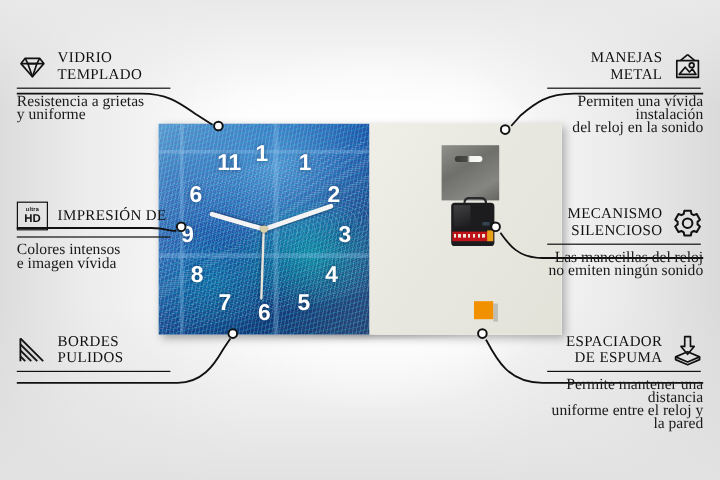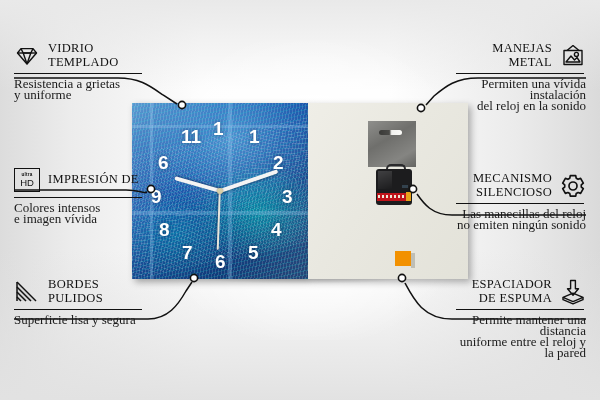--- a/index.html
+++ b/index.html
@@ -91,21 +91,21 @@
   .left .co-desc{text-align:left;}
   .right .co-head{justify-content:flex-end;}
   .right .co-title{text-align:right;}
   .right .co-desc{text-align:right;}
   .ic{flex:0 0 auto;width:26px;height:26px;display:flex;align-items:center;justify-content:center;}
   .ic svg{display:block;}
 
   .hd-box{width:24px;height:22px;border:1.8px solid #111;display:flex;flex-direction:column;
     align-items:center;justify-content:center;line-height:1;}
   .hd-ultra{font-family:"Liberation Sans",sans-serif;font-size:4.6px;font-weight:700;color:#111;letter-spacing:.2px;}
-  .hd-hd{font-family:"Liberation Sans",sans-serif;font-size:9.5px;font-weight:400;color:#111;margin-top:.5px;}
+  .hd-hd{font-family:"Liberation Sans",sans-serif;font-size:9.5px;font-weight:700;color:#111;margin-top:.5px;}
 
   svg.wires{position:absolute;left:0;top:0;width:600px;height:400px;pointer-events:none;}
 </style>
 </head>
 <body>
 
 <div id="stage">
 
   <div class="bg-base"></div>
   <div class="bg-vig-l"></div>
@@ -234,21 +234,20 @@
           <path d="M2,1 L2,20"></path>
         </g>
           </svg>
       </span>
       <div>
         <div class="co-title">BORDES</div>
         <div class="co-title">PULIDOS</div>
       </div>
     </div>
     <div class="co-rule" style="width:128px;"></div>
-    <div class="co-desc">Superficie lisa y segura</div>
   </div>
 
   <div class="callout right" style="left:456px;top:42px;width:130px;">
     <div class="co-head">
       <div>
         <div class="co-title">MANEJAS</div>
         <div class="co-title">METAL</div>
       </div>
       <span class="ic">
         <svg width="26" height="24" viewBox="0 0 26 24">

